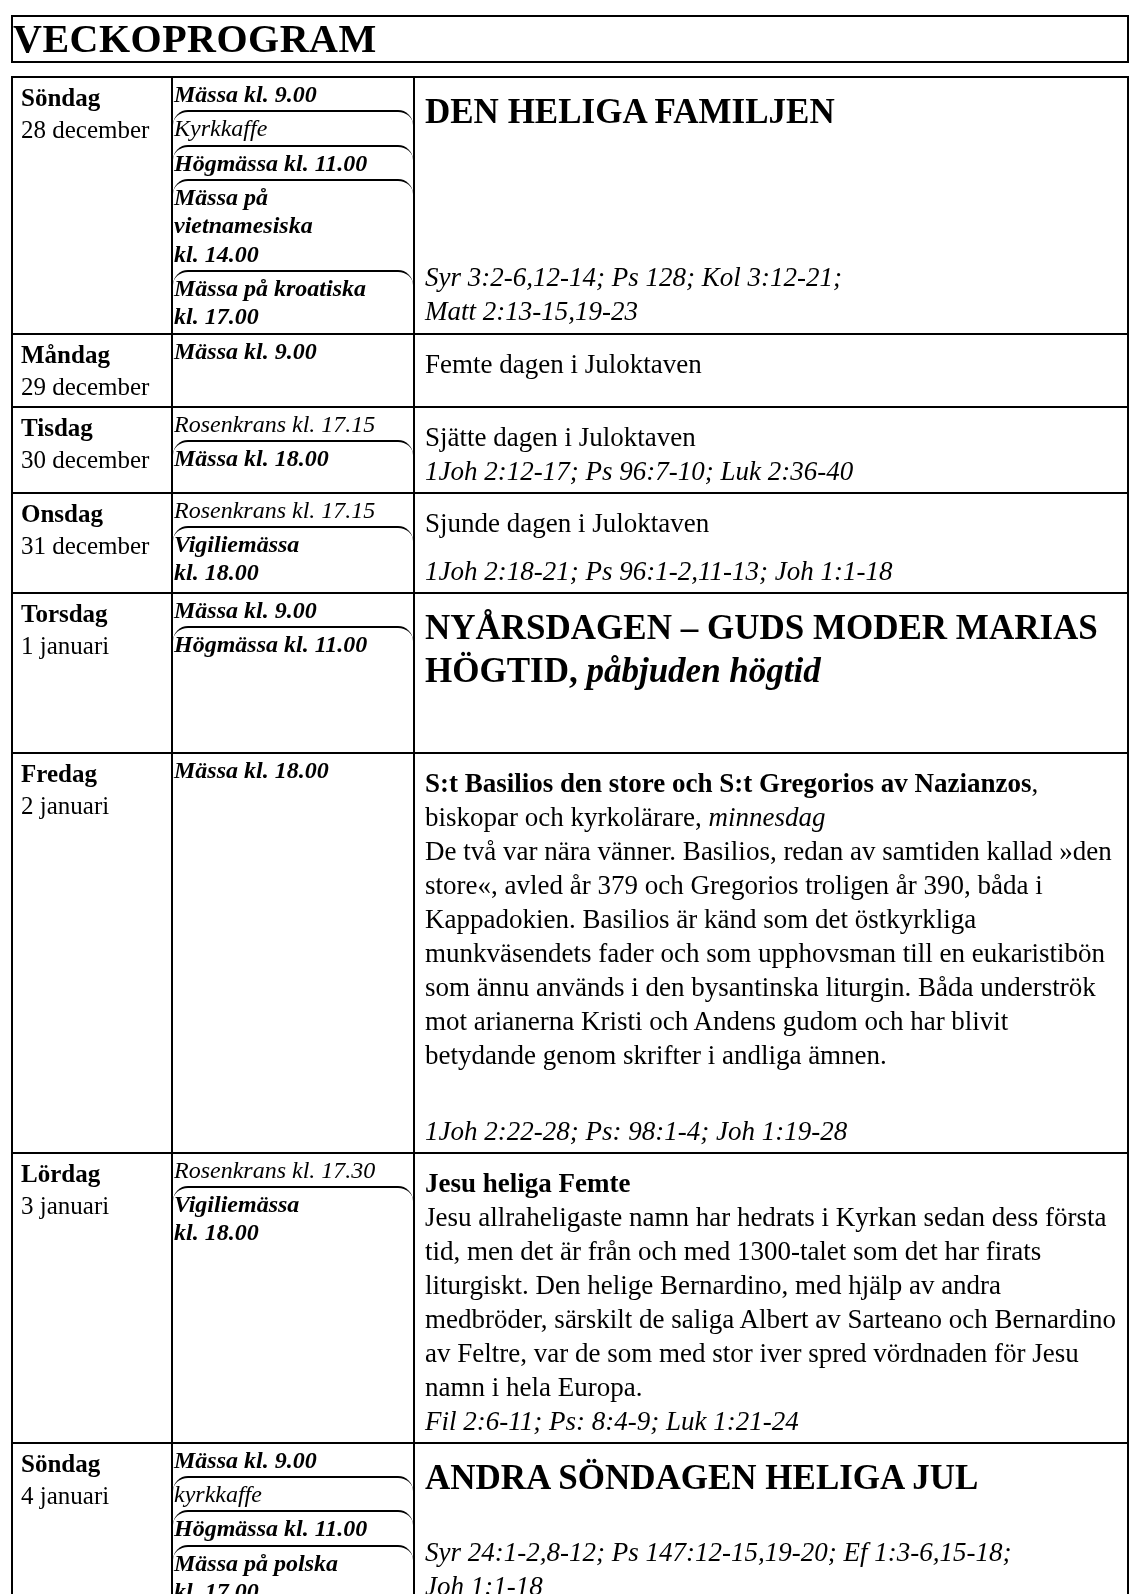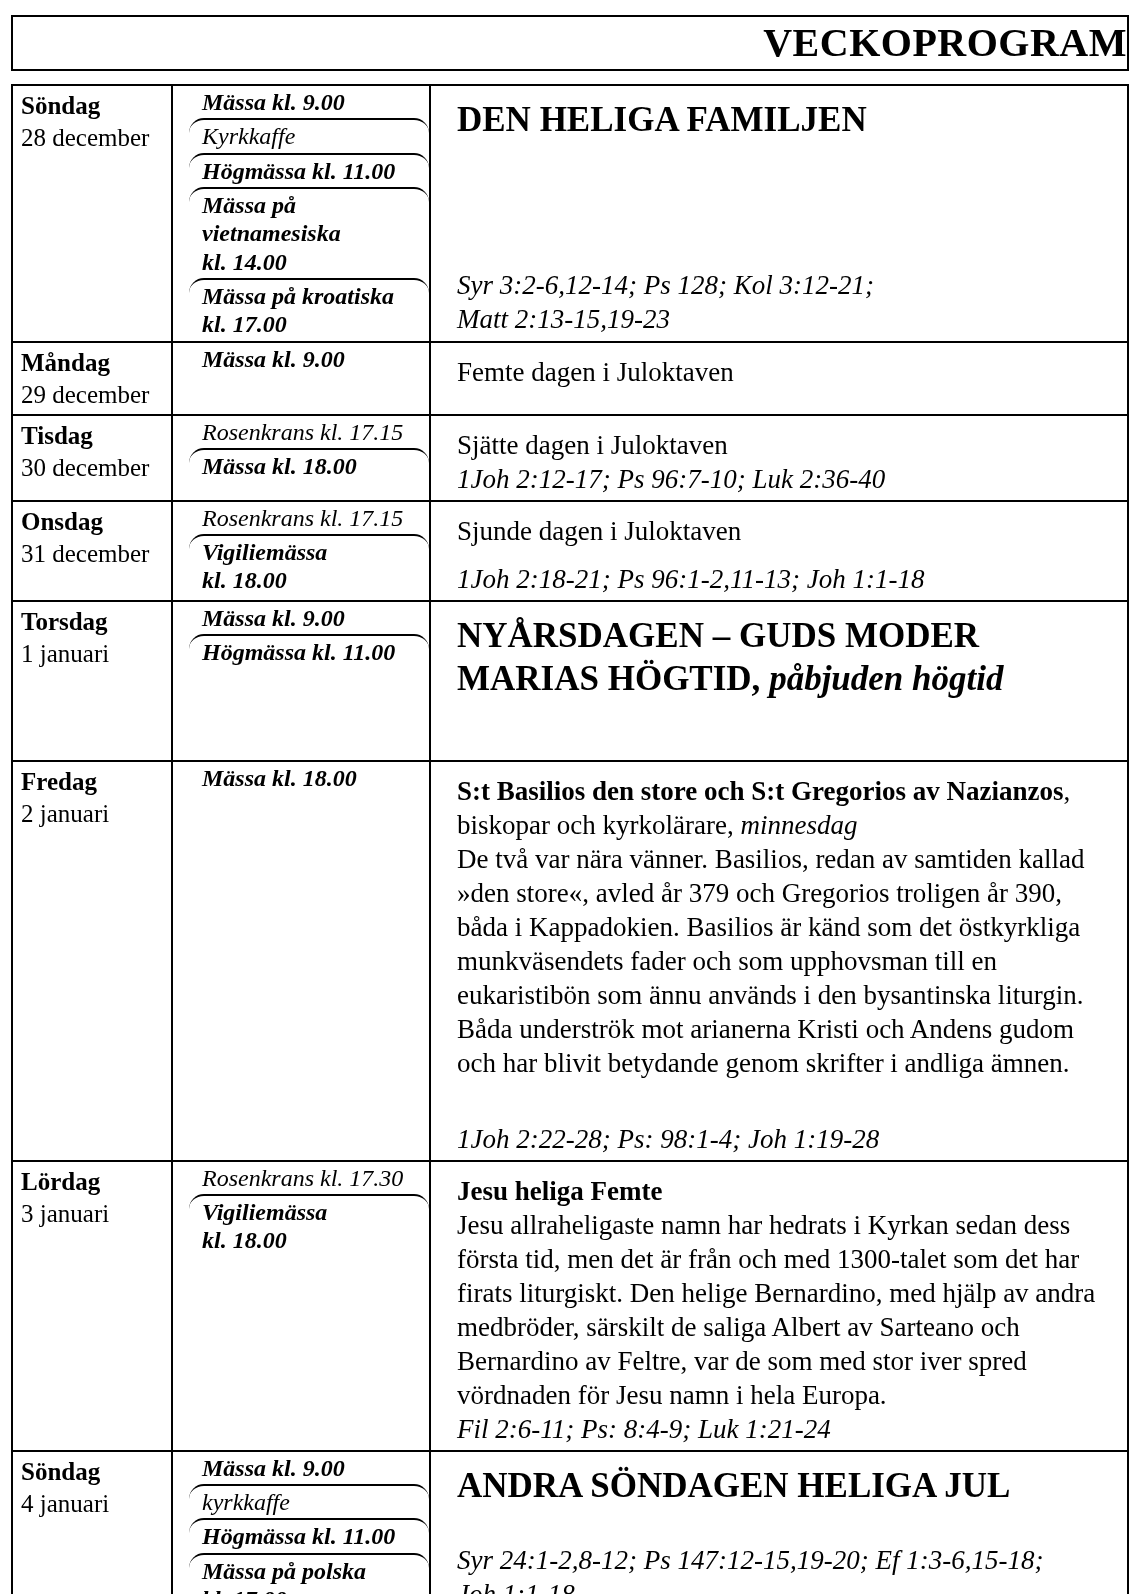--- a/index.html
+++ b/index.html
@@ -7,39 +7,38 @@
   body {
     width: 1140px;
     height: 1594px;
     overflow: hidden;
     padding: 15px 11px 0 11px;
     font-family: "Liberation Serif", "DejaVu Serif", serif;
     color: #000;
   }
   .title-box {
     border: 2px solid #000;
-    height: 56px;
+    height: 48px;
     display: flex;
     align-items: center;
-    justify-content: flex-end;
+    justify-content: flex-start;
     margin-bottom: 13px;
   }
   .title-box .title {
     font-size: 40px;
     font-weight: bold;
     letter-spacing: 0.5px;
     line-height: 1;
   }
   .program-table {
     border: 2px solid #000;
   }
   .row {
     display: grid;
     grid-template-columns: 160px 242px 1fr;
-    gap: 16px;
   }
   .row + .row { border-top: 2px solid #000; }
   .row:nth-child(1) { min-height: 218px; }
   .row:nth-child(2) { min-height: 73px; }
   .row:nth-child(3) { min-height: 70px; }
   .row:nth-child(4) { min-height: 100px; }
   .row:nth-child(5) { min-height: 160px; }
   .row:nth-child(6) { min-height: 400px; }
   .row:nth-child(7) { min-height: 285px; }
   .row:nth-child(8) { min-height: 156px; }
@@ -55,21 +54,21 @@
   .services-cell {
     border-right: 2px solid #000;
     display: flex;
     flex-direction: column;
     align-items: stretch;
   }
   .service {
     font-size: 24px;
     line-height: 1.18;
     font-style: italic;
-    padding: 2px 2px 2px 13px;
+    padding: 2px 2px 2px 1px;
     white-space: pre-line;
   }
   .service + .service { border-top: 2px solid #000; border-radius: 15px; }
   .service.bi { font-weight: bold; }
 
   .feast-cell {
     display: flex;
     flex-direction: column;
     justify-content: space-between;
     padding: 12px 8px 4px 10px;

